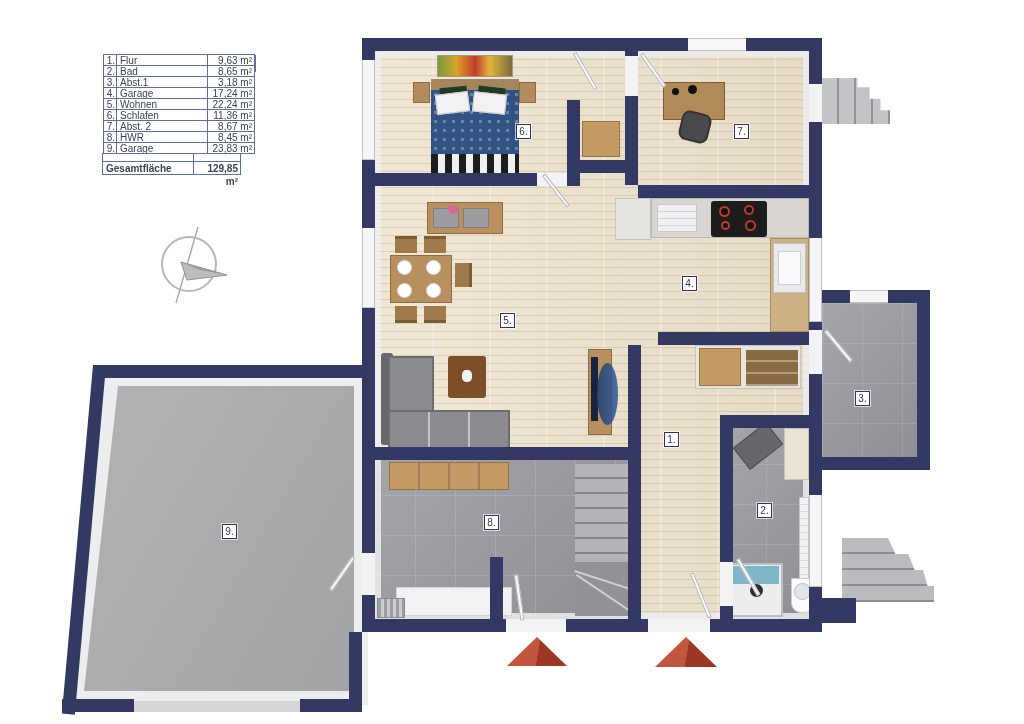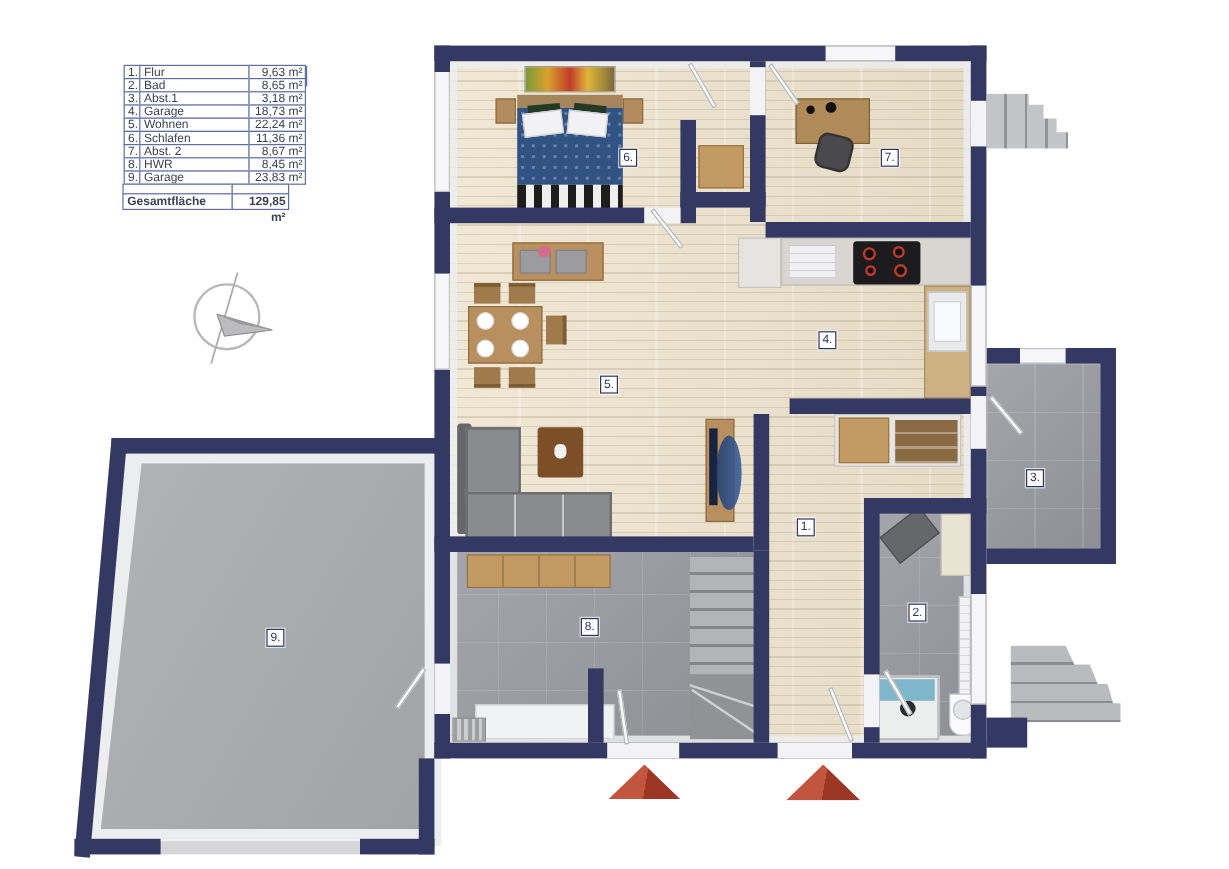--- a/index.html
+++ b/index.html
@@ -251,21 +251,21 @@
       <div class="lg-cell lg-area">8,65 m²</div>
     </div>
     <div class="lg-row">
       <div class="lg-cell lg-num">3.</div>
       <div class="lg-cell lg-name">Abst.1</div>
       <div class="lg-cell lg-area">3,18 m²</div>
     </div>
     <div class="lg-row">
       <div class="lg-cell lg-num">4.</div>
       <div class="lg-cell lg-name">Garage</div>
-      <div class="lg-cell lg-area">18,73 m²</div>
+      <div class="lg-cell lg-area">17,24 m²</div>
     </div>
     <div class="lg-row">
       <div class="lg-cell lg-num">5.</div>
       <div class="lg-cell lg-name">Wohnen</div>
       <div class="lg-cell lg-area">22,24 m²</div>
     </div>
     <div class="lg-row">
       <div class="lg-cell lg-num">6.</div>
       <div class="lg-cell lg-name">Schlafen</div>
       <div class="lg-cell lg-area">11,36 m²</div>

